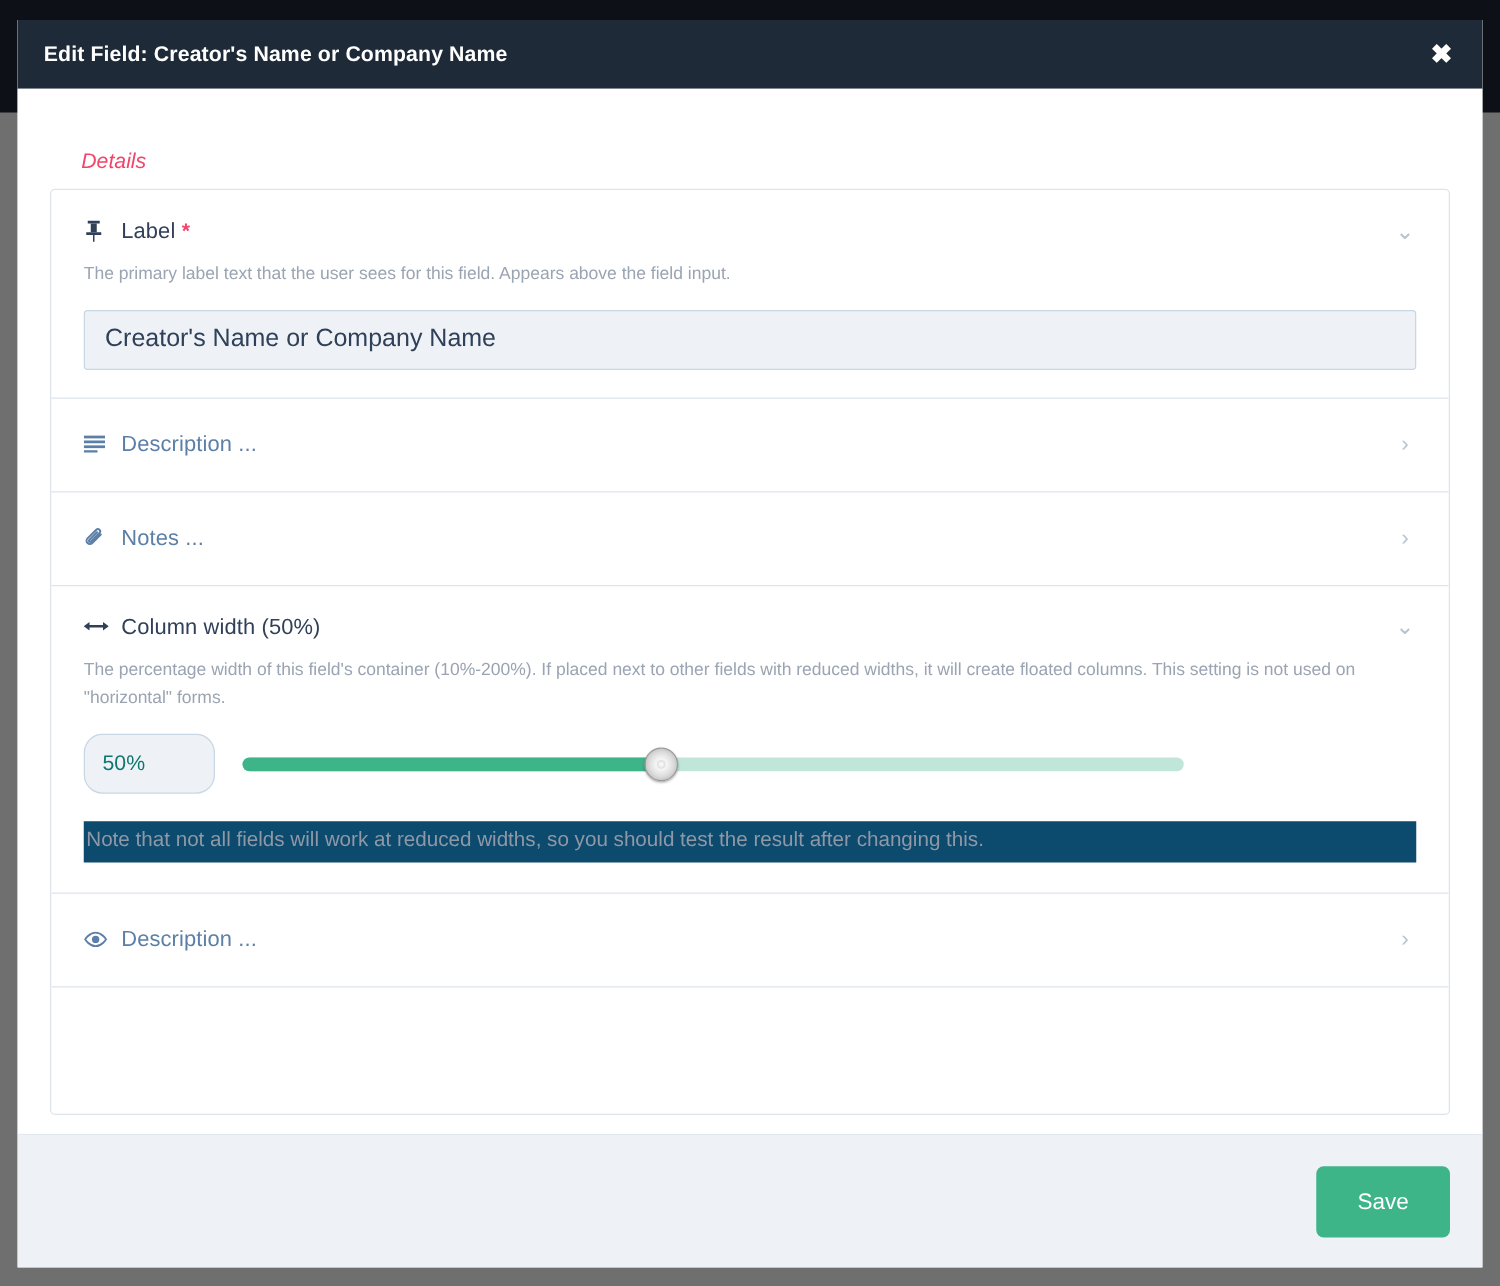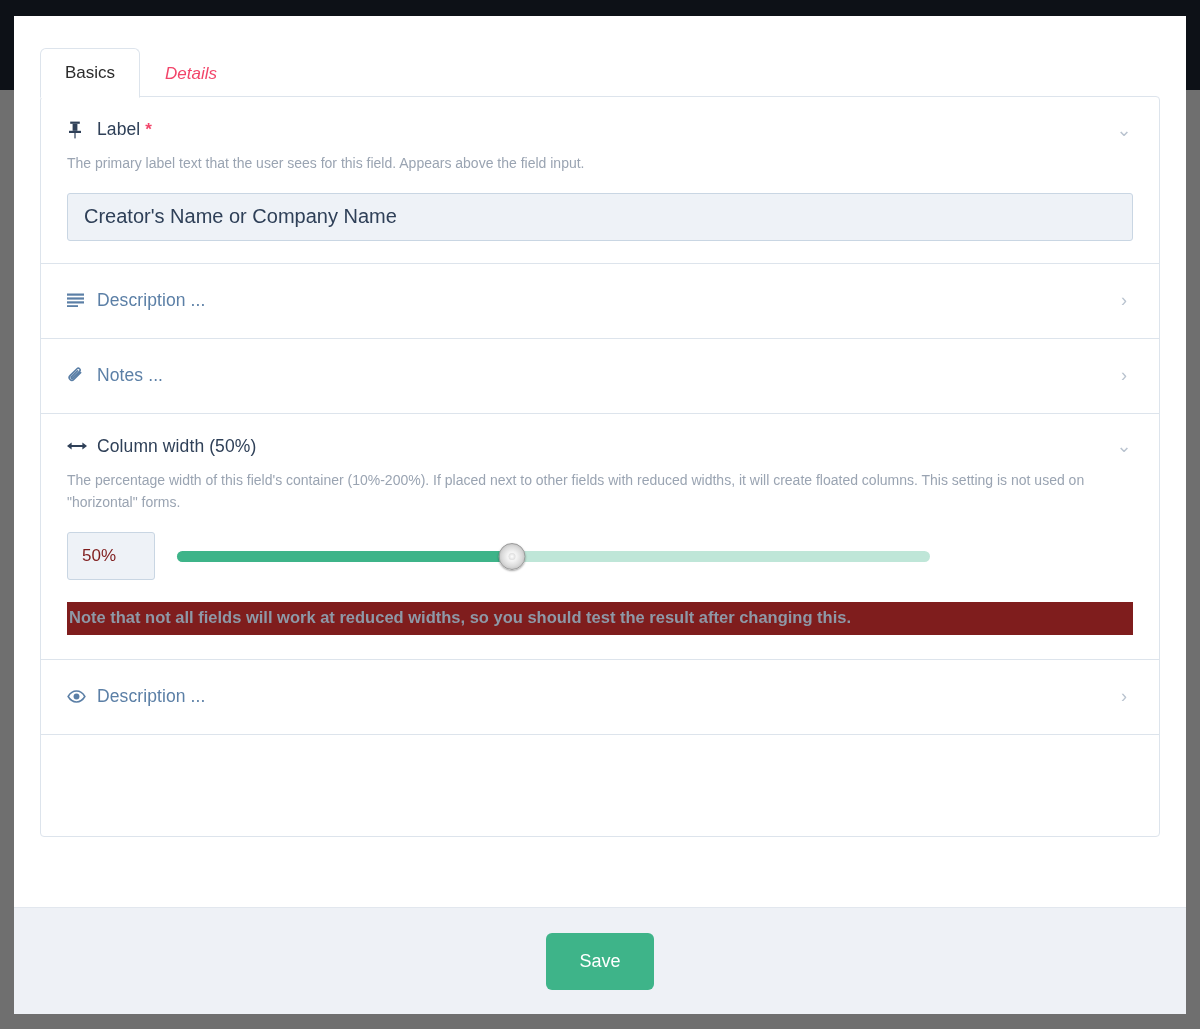--- a/index.html
+++ b/index.html
@@ -188,28 +188,28 @@
     outline: none;
   }
 
   
   .slider-row {
     display: flex;
     align-items: center;
     padding: 18px 26px 0 26px;
   }
   .pct-input {
-    width: 88px;
+    width: 105px;
     height: 48px;
     background: #eef2f7;
     border: 1px solid #c9d6e3;
-    border-radius: 3px;
+    border-radius: 15px;
     padding: 0 14px;
     font-size: 17px;
-    color: #7f1d1d;
+    color: #0f766e;
     font-family: "Liberation Sans", sans-serif;
     outline: none;
   }
   .slider-wrap {
     flex: 1 1 auto;
     margin-left: 22px;
     position: relative;
     height: 34px;
     display: flex;
     align-items: center;
@@ -244,37 +244,36 @@
     position: absolute;
     left: 50%; top: 50%;
     width: 7px; height: 7px;
     margin: -3.5px 0 0 -3.5px;
     border-radius: 50%;
     background: radial-gradient(circle, #ffffff 0%, #cfcfcf 100%);
   }
 
   .note-highlight {
     margin: 22px 26px 24px 26px;
-    background: #7f1d1d;
+    background: #0c4a6e;
     color: #8e98a6;
     font-size: 16.5px;
     line-height: 1.55;
     padding: 3px 2px 4px 2px;
-    font-weight: bold;
   }
 
   
   .modal-footer {
     flex: 0 0 107px;
     height: 107px;
     background: #eef1f6;
     border-top: 1px solid #e2e7ee;
     display: flex;
     align-items: center;
-    justify-content: center;
+    justify-content: flex-end;
     padding: 0 26px;
   }
   .save-btn {
     background: #3eb489;
     color: #ffffff;
     border: none;
     border-radius: 6px;
     font-size: 18px;
     font-family: "Liberation Sans", sans-serif;
     padding: 0 33px;
@@ -283,25 +282,28 @@
   }
 </style>
 </head>
 <body>
 
 <div class="page-root">
   <div class="backdrop-top"></div>
 
   <div class="modal">
 
+    <div class="modal-header">
+      <div class="modal-title">Edit Field: Creator's Name or Company Name</div>
+      <button class="close-btn">✖</button>
+    </div>
 
     <div class="modal-body">
 
       <div class="tabs">
-        <div class="tab active">Basics</div>
         <div class="tab inactive">Details</div>
       </div>
 
       <div class="card">
 
         <div class="section">
           <div class="section-head">
             <span class="sec-icon">
               <svg width="16" height="18" viewBox="0 0 16 18" fill="#2f4058">
                 <rect x="3.2" y="0.6" width="9.6" height="2.2"></rect>

